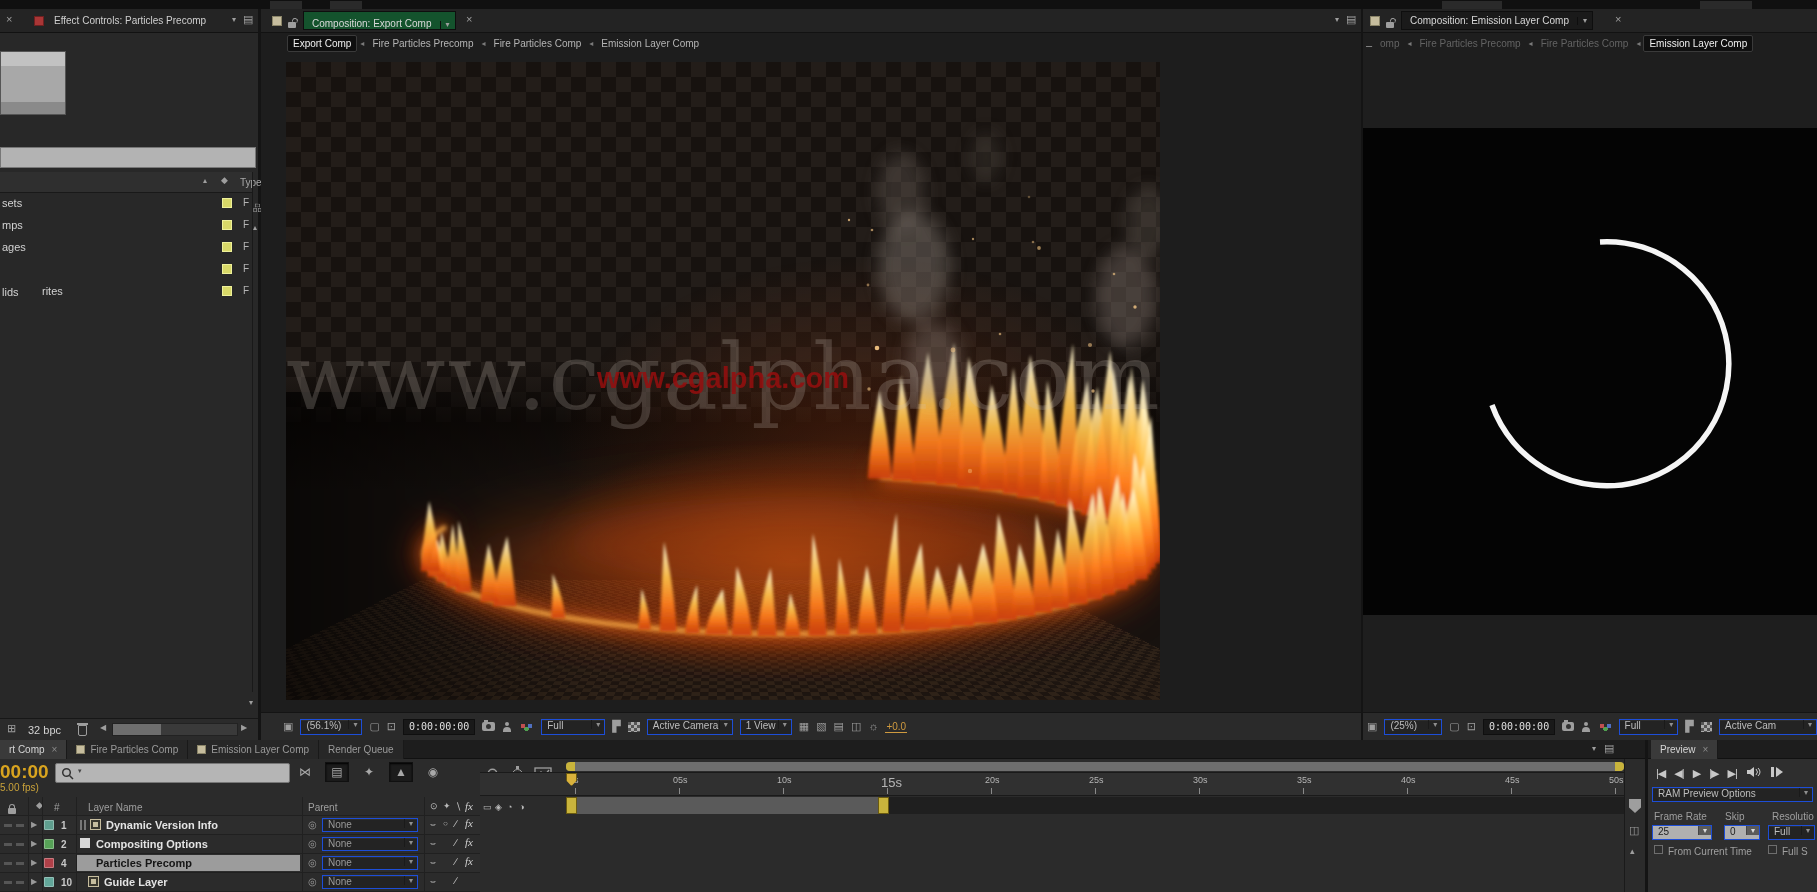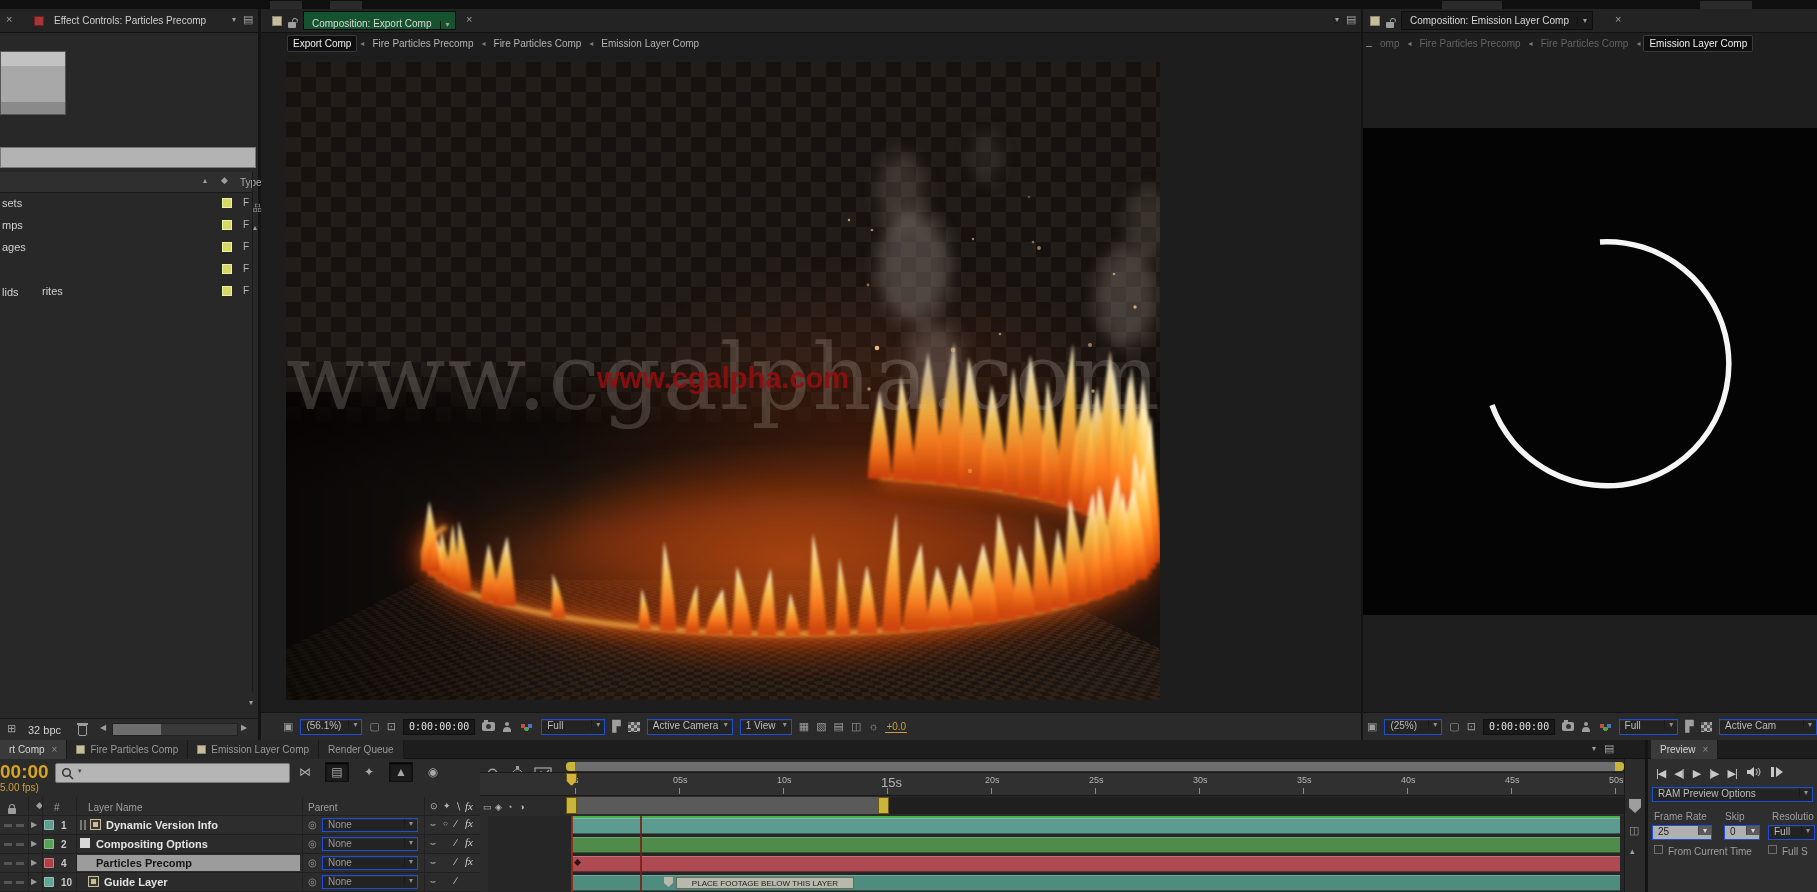--- a/index.html
+++ b/index.html
@@ -465,34 +465,20 @@
       <span class="abs sw" style="left:455px;top:4px">∖</span>
       <span class="abs fx" style="left:465px;top:3px">fx</span>
     </div>
     
     <span class="abs sw" style="left:483px;top:62px;font-size:9px">▭</span>
     <span class="abs sw" style="left:495px;top:62px;font-size:9px">◈</span>
     <span class="abs sw" style="left:507px;top:62px;font-size:9px">◔</span>
     <span class="abs sw" style="left:519px;top:62px;font-size:9px">◑</span>
     
     <div id="layer-rows"></div>
-    <div class="abs" style="left:488px;top:76px;width:1136px;height:76px;background:#262626;overflow:hidden">
-      <div id="track-bars" style="position:absolute;left:0;top:0;width:100%;height:100%">
-          <div style="position: absolute; left: 84px; top: 0px; width: 1048px; height: 2px; background: rgb(70, 178, 74);"></div>
-          <div style="position: absolute; left: 84px; top: 2px; width: 1048px; height: 16px; background: rgb(92, 156, 144); border-top: 1px solid rgba(255, 255, 255, 0.22); border-bottom: 1px solid rgba(0, 0, 0, 0.4);"></div>
-          <div style="position: absolute; left: 84px; top: 21px; width: 1048px; height: 16px; background: rgb(79, 140, 75); border-top: 1px solid rgba(255, 255, 255, 0.22); border-bottom: 1px solid rgba(0, 0, 0, 0.4);"></div>
-          <div style="position: absolute; left: 84px; top: 40px; width: 1048px; height: 16px; background: rgb(174, 74, 82); border-top: 1px solid rgba(255, 255, 255, 0.22); border-bottom: 1px solid rgba(0, 0, 0, 0.4);"></div>
-          <div style="position: absolute; left: 84px; top: 59px; width: 1048px; height: 16px; background: rgb(79, 140, 128); border-top: 1px solid rgba(255, 255, 255, 0.22); border-bottom: 1px solid rgba(0, 0, 0, 0.4);"></div>
-          <span style="position: absolute; left: 87px; top: 44px; width: 5px; height: 5px; background: rgb(48, 16, 20); transform: rotate(45deg);"></span>
-          <span style="position: absolute; left: 176px; top: 61px; width: 9px; height: 10px; background: rgb(184, 184, 172); clip-path: polygon(0px 0px, 100% 0px, 100% 60%, 50% 100%, 0px 60%);"></span>
-          <span style="position: absolute; left: 188px; top: 61px; width: 178px; height: 12px; background: rgb(184, 184, 172); border: 1px solid rgb(106, 106, 90); color: rgb(29, 29, 29); font-size: 8px; text-align: center; line-height: 11px; overflow: hidden; white-space: nowrap;">PLACE FOOTAGE BELOW THIS LAYER</span>
-          <div style="position: absolute; left: 83px; top: 0px; width: 2px; height: 76px; background: rgba(150, 40, 25, 0.9);"></div>
-          <div style="position: absolute; left: 152px; top: 0px; width: 2px; height: 76px; background: rgba(120, 30, 25, 0.85);"></div>
-        </div>
-    </div>
     
     <div class="abs" style="left:1624px;top:19px;width:21px;height:133px;background:#2b2b2b;border-left:1px solid #1a1a1a">
       <div class="abs" style="left:4px;top:40px;width:12px;height:14px;background:#9e9e9e;clip-path:polygon(0 0,100% 0,100% 60%,50% 100%,0 60%)"></div>
       <span class="abs glyph" style="left:4px;top:66px">◫</span>
       <span class="abs glyph" style="left:5px;top:88px;font-size:9px">▴</span>
     </div>
   <div class="rowline" style="top: 76px; background: rgb(45, 45, 45);">
         <span style="position: absolute; left: 4px; top: 8px; width: 8px; height: 3px; background: rgb(86, 86, 86);"></span>
         <span style="position: absolute; left: 16px; top: 8px; width: 8px; height: 3px; background: rgb(86, 86, 86);"></span>
         <span style="position: absolute; left: 31px; top: 4px; color: rgb(154, 154, 154); font-size: 8px;">▶</span>

